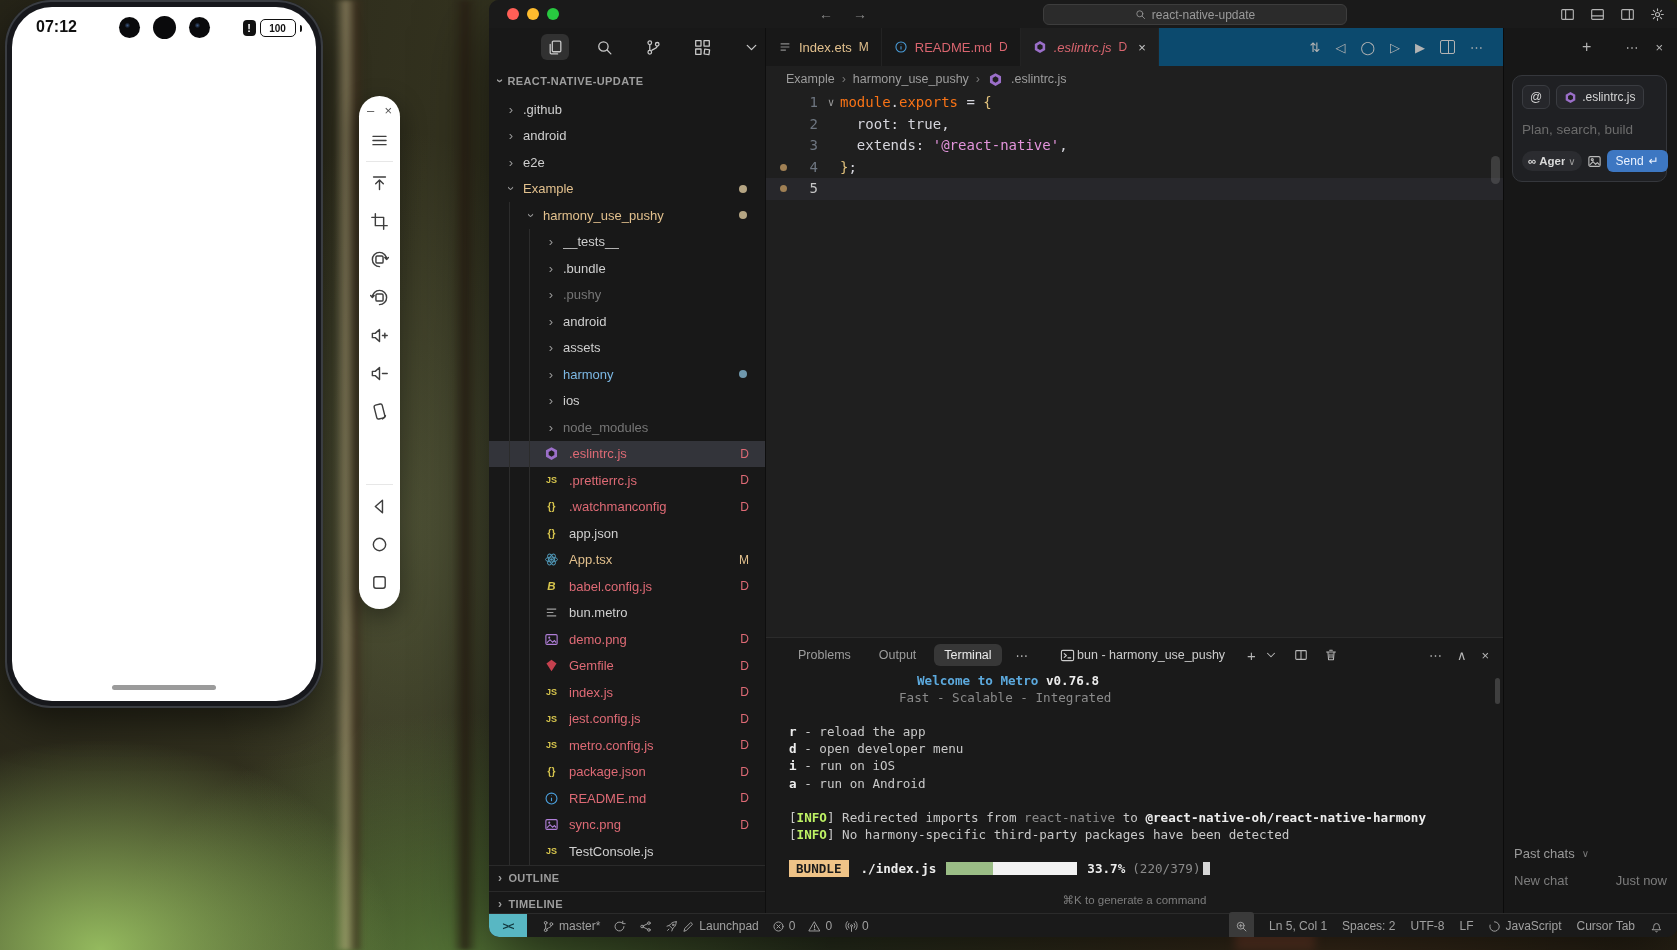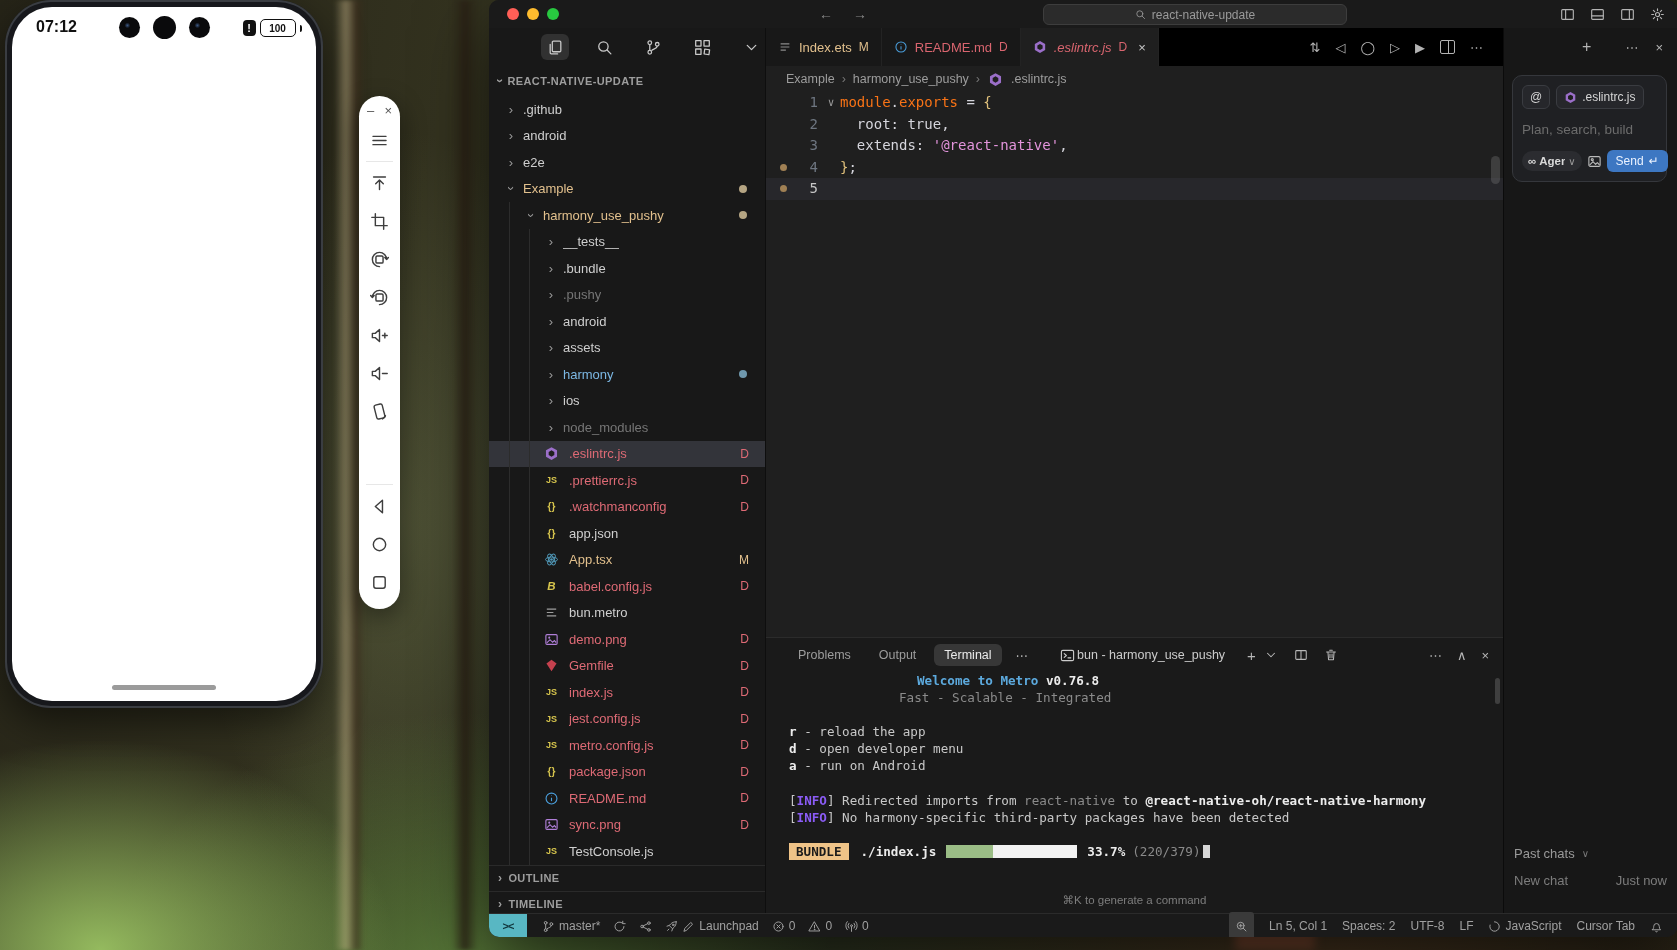--- a/index.html
+++ b/index.html
@@ -80,21 +80,21 @@
   .tlabel{margin-left:4px;white-space:nowrap;overflow:hidden;}
   .c-def{color:#cfcfcf;} .c-gold{color:#e2c08d;} .c-red{color:#de6a75;} .c-blue{color:#7cb8e4;} .c-dim{color:#767676;}
   .tbadge{position:absolute;right:16px;font-size:12px;}
   .tdot{position:absolute;right:18px;width:8px;height:8px;border-radius:50%;}
   .dot-gold{background:#b5a583;} .dot-blue{background:#6f98ad;}
   .sect{height:25px;display:flex;align-items:center;gap:6px;padding-left:9px;border-top:1px solid #2a2a2a;color:#9d9d9d;font-size:11px;font-weight:700;letter-spacing:.4px;}
   .sect .chev{font-size:12px;}
 
   
   #center{width:737px;flex:none;position:relative;background:#1f1f1f;display:flex;flex-direction:column;}
-  #tabstrip{height:38px;background:#000000;display:flex;align-items:stretch;flex:none;}
+  #tabstrip{height:38px;background:#0c4a6e;display:flex;align-items:stretch;flex:none;}
   .tab{display:flex;align-items:center;gap:7px;padding:0 12px;font-size:13px;border-right:1px solid #232323;background:#181818;white-space:nowrap;}
   .tab.active{background:#1f1f1f;}
   .tab .ticon svg{width:14px;height:14px;}
   .tab .badge{font-size:12px;}
   .tab .close{color:#c8c8c8;margin-left:4px;font-size:13px;}
   .tab-gold{color:#e2c08d;} .tab-red{color:#d9656f;}
   .tab .lbl.italic{font-style:italic;}
   #editor-actions{margin-left:auto;display:flex;align-items:center;gap:15px;padding-right:20px;color:#b3b3b3;font-size:13px;}
   #editor-actions .split-ic{width:13px;height:12px;border:1px solid #b3b3b3;border-radius:2px;position:relative;}
   #editor-actions .split-ic::after{content:"";position:absolute;left:50%;top:0;bottom:0;width:1px;background:#b3b3b3;}
@@ -120,21 +120,21 @@
   .ptab.active{background:#373737;color:#eaeaea;}
   .phd-more{padding:0 6px;color:#b0b0b0;}
   #term-chip{display:flex;align-items:center;gap:2px;color:#cccccc;margin-left:18px;}
   #term-chip svg{width:15px;height:15px;}
   .phd-ic{color:#b8b8b8;display:flex;align-items:center;}
   .phd-ic svg{width:14px;height:14px;}
   #panel-right{margin-left:auto;display:flex;align-items:center;gap:15px;color:#b8b8b8;font-size:13px;}
   #term{font-family:"DejaVu Sans Mono", monospace;font-size:12.6px;}
   .tline{height:17.1px;line-height:17.1px;white-space:pre;padding-left:23px;}
   .t-fg{color:#c8c8c8;} .t-b{font-weight:700;color:#ececec;} .t-blue{color:#5ca9dd;font-weight:700;}
-  .t-dim{color:#8b8b8b;} .t-cyan{color:#8b5cf6;font-weight:700;}
+  .t-dim{color:#8b8b8b;} .t-cyan{color:#bef264;font-weight:700;}
   #bundle-row{display:flex;align-items:center;height:17.1px;margin-top:17.1px;padding-left:23px;font-family:"DejaVu Sans Mono", monospace;font-size:12.6px;}
   #bundle-badge{background:#efc387;color:#1b1b1b;font-weight:700;padding:1px 7px;margin-right:12px;}
   #bundle-file{color:#ececec;font-weight:700;margin-right:10px;}
   #bundle-bar{width:131px;height:13px;background:#f2f2f2;margin-right:10px;position:relative;}
   #bundle-fill{position:absolute;left:0;top:0;bottom:0;background:#9bbd86;}
   #bundle-pct{color:#ececec;font-weight:700;margin-right:7px;}
   #bundle-count{color:#8b8b8b;}
   #term-cursor{display:inline-block;width:7px;height:13px;background:#d6d6d6;margin-left:2px;vertical-align:middle;}
   #panel-hint{position:absolute;left:0;right:0;bottom:6px;text-align:center;color:#7d7d7d;font-size:11.5px;}
   #panel-scroll{position:absolute;right:3px;top:40px;width:5px;height:26px;border-radius:3px;background:rgba(120,120,120,.4);}
@@ -756,20 +756,21 @@
             <span>∧</span>
             <span>×</span>
           </div>
         </div>
         <div id="term">
             <div class="tline" style="padding-left: 151px;"><span class="t-blue">Welcome to Metro </span><span class="t-b">v0.76.8</span></div>
             <div class="tline" style="padding-left: 133px;"><span class="t-dim">Fast - Scalable - Integrated</span></div>
             <div class="tline">&nbsp;</div>
             <div class="tline"><span class="t-b">r</span><span class="t-fg"> - reload the app</span></div>
             <div class="tline"><span class="t-b">d</span><span class="t-fg"> - open developer menu</span></div>
+            <div class="tline"><span class="t-b">i</span><span class="t-fg"> - run on iOS</span></div>
             <div class="tline"><span class="t-b">a</span><span class="t-fg"> - run on Android</span></div>
             <div class="tline">&nbsp;</div>
             <div class="tline"><span class="t-fg">[</span><span class="t-cyan">INFO</span><span class="t-fg">] Redirected imports from </span><span class="t-dim">react-native</span><span class="t-fg"> to </span><span class="t-b">@react-native-oh/react-native-harmony</span></div>
             <div class="tline"><span class="t-fg">[</span><span class="t-cyan">INFO</span><span class="t-fg">] No harmony-specific third-party packages have been detected</span></div>
           </div>
         <div id="bundle-row">
           <span id="bundle-badge">BUNDLE</span>
           <span id="bundle-file">./index.js</span>
           <span id="bundle-bar">
               <span id="bundle-fill" style="width: 36%;"></span>

